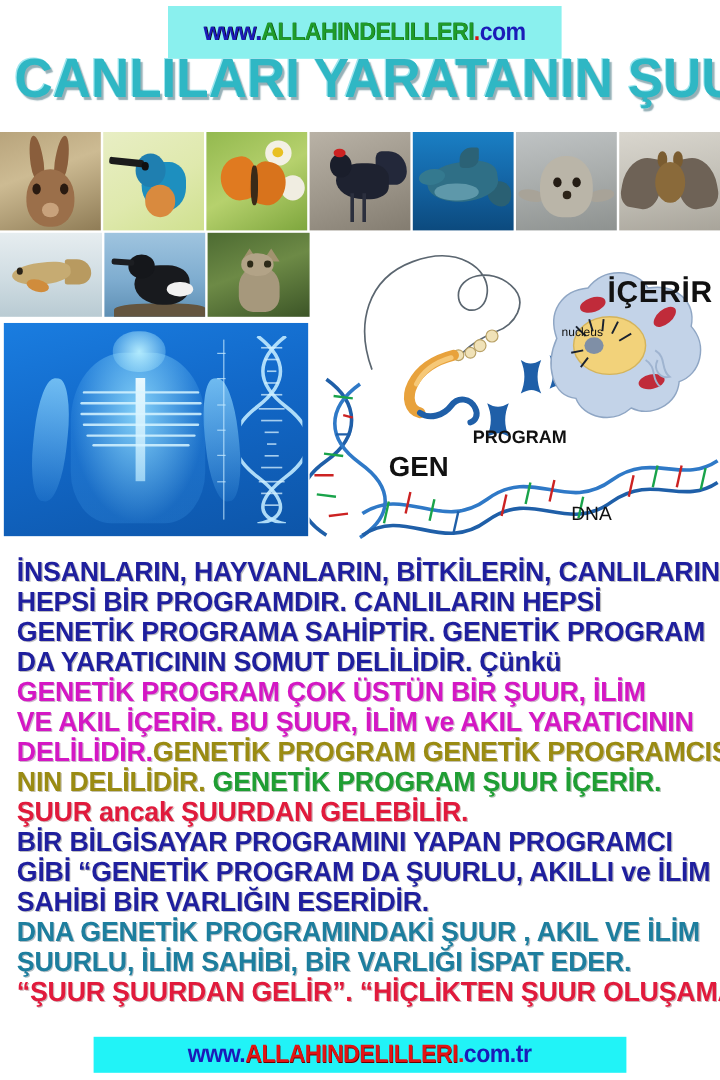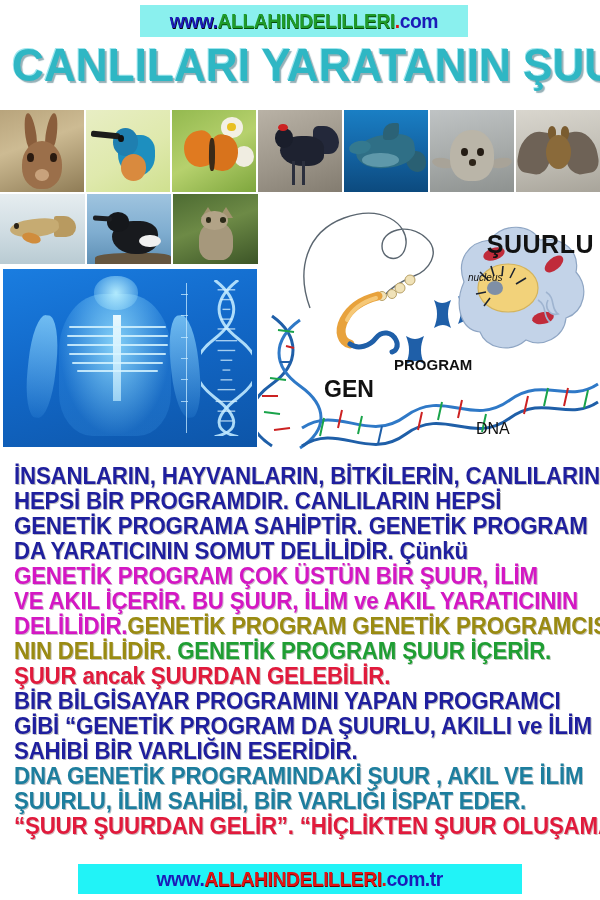--- a/index.html
+++ b/index.html
@@ -7,21 +7,21 @@
     width: 600px; height: 900px;
     background: #ffffff;
     font-family: "Liberation Sans", sans-serif;
     overflow: hidden;
     position: relative;
   }
 
   
   #header-banner {
     position: absolute; left: 140px; top: 5px;
-    width: 328px; height: 32px;
+    width: 328px; height: 44px;
     background: #8af0ee;
     display: flex; align-items: center; justify-content: center;
   }
   .url-text {
     font-weight: bold; font-size: 21px;
     letter-spacing: -0.5px;
     font-family: "Liberation Sans", sans-serif;
     transform: scaleX(0.92);
     white-space: nowrap;
   }
@@ -166,21 +166,21 @@
   #cell-diagram svg { width: 100%; height: 100%; display: block; }
   .diagram-label { position: absolute; font-weight: bold;
     font-family: "Liberation Sans Narrow","Liberation Sans", sans-serif;
     color: #111; white-space: nowrap; }
   #label-hucre    { right: 6px;  top: 34px; font-size: 25px; letter-spacing: 0.5px; }
   #label-kromozom { left: 136px; top: 160px; font-size: 15px; }
   #label-gen      { left: 66px;  top: 180px; font-size: 23px; }
   #label-dna      { left: 218px; top: 224px; font-size: 16px; font-weight: normal;
                     font-family: "Liberation Sans", sans-serif; }
   #label-nucleus  { left: 210px; top: 76px;  font-size: 10px; font-weight: normal;
-                    font-family: "Liberation Sans", sans-serif; font-style: italic; }
+                    font-family: "Liberation Sans", sans-serif; }
 
   
   #body-text {
     position: absolute; left: 14px; top: 464px; width: 580px;
   }
   .tline {
     font-family: "Liberation Sans Narrow","Liberation Sans", sans-serif;
     font-weight: bold;
     font-size: 23px;
     line-height: 25px;
@@ -410,21 +410,21 @@
         <line x1="228" y1="96" x2="218" y2="98"></line>
         <line x1="232" y1="102" x2="226" y2="110"></line>
       </g>
       <ellipse cx="236" cy="58" rx="11" ry="6" fill="#c02b3a" transform="rotate(-18 236 58)"></ellipse>
       <ellipse cx="296" cy="68" rx="11" ry="6" fill="#c02b3a" transform="rotate(-40 296 68)"></ellipse>
       <ellipse cx="285" cy="122" rx="11" ry="6" fill="#c02b3a" transform="rotate(-12 285 122)"></ellipse>
       <path d="M288,96 C298,102 292,112 300,118 C292,120 286,112 290,104" stroke="#9fb4d0" stroke-width="1.6" fill="none"></path>
       <path d="M280,104 C290,110 284,120 292,126" stroke="#9fb4d0" stroke-width="1.6" fill="none"></path>
     </g>
   </svg>
-  <div class="diagram-label" id="label-hucre">ŞUURLU</div>
+  <div class="diagram-label" id="label-hucre">İÇERİR</div>
   <div class="diagram-label" id="label-nucleus">nucleus</div>
   <div class="diagram-label" id="label-kromozom">PROGRAM</div>
   <div class="diagram-label" id="label-gen">GEN</div>
   <div class="diagram-label" id="label-dna">DNA</div>
 </div>
 
 <div id="body-text">
     <div class="tline"><span class="c-navy">İNSANLARIN, HAYVANLARIN, BİTKİLERİN, CANLILARIN</span></div>
     <div class="tline"><span class="c-navy">HEPSİ  BİR  PROGRAMDIR. CANLILARIN  HEPSİ</span></div>
     <div class="tline"><span class="c-navy">GENETİK  PROGRAMA  SAHİPTİR. GENETİK PROGRAM</span></div>

